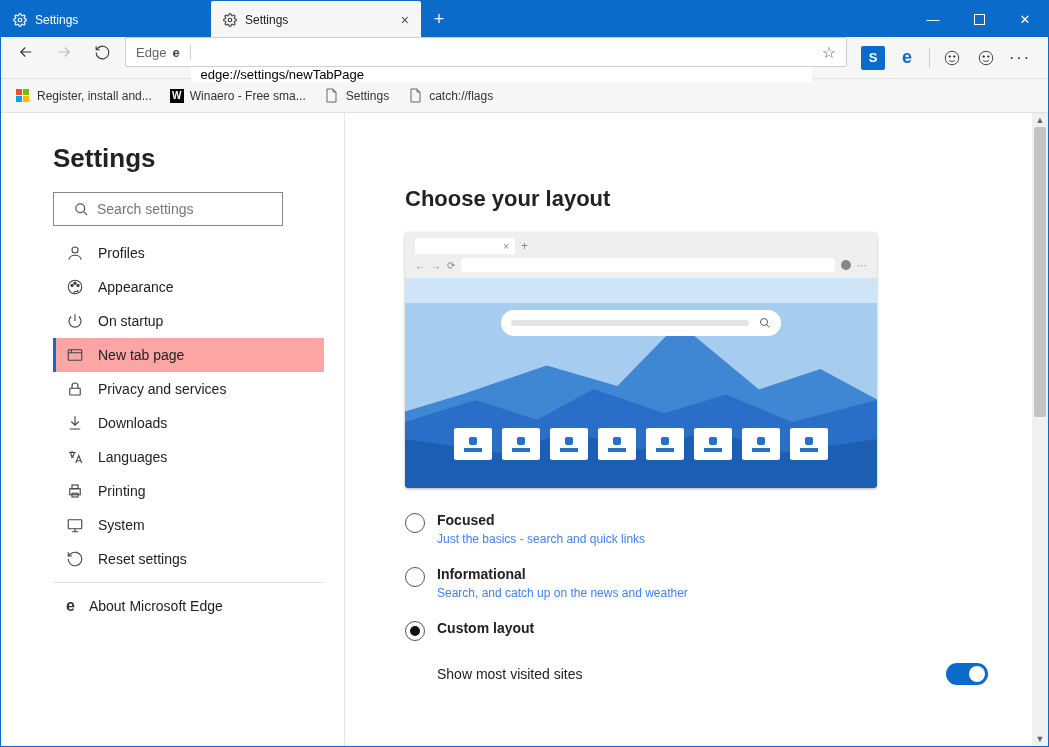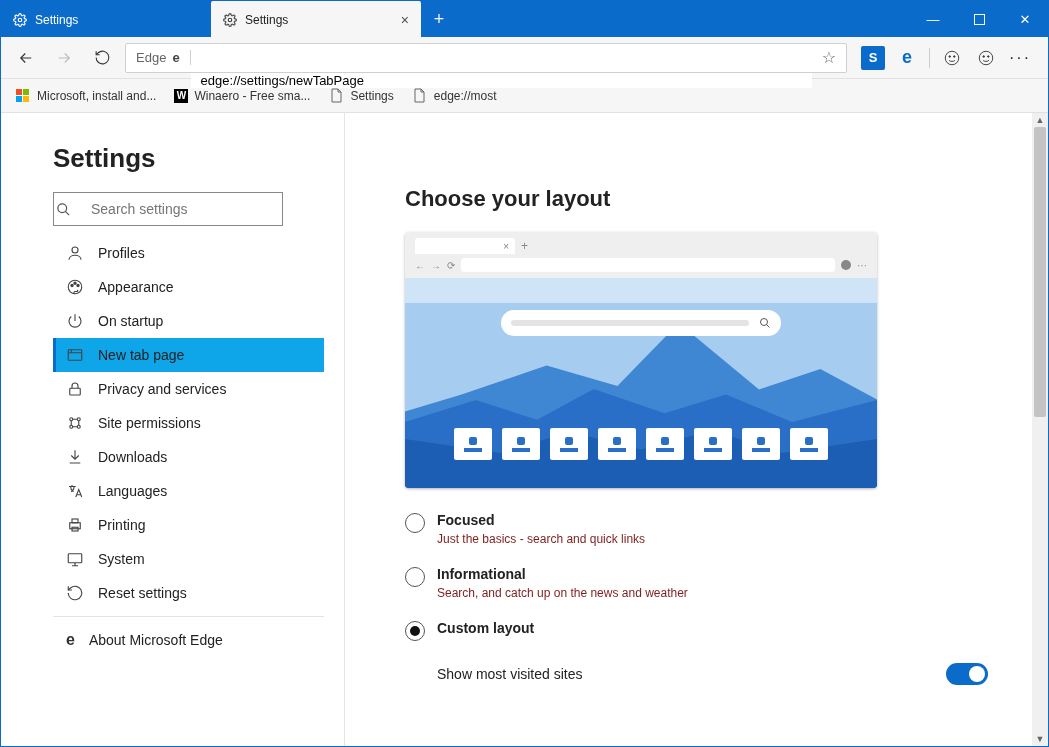--- a/index.html
+++ b/index.html
@@ -60,21 +60,20 @@
     display: flex;
     align-items: center;
     justify-content: center;
     font-size: 13px;
     color: #fff;
   }
   .toolbar {
     background: #f6f6f6;
     height: 42px;
     display: flex;
-    align-items: center;
     gap: 8px;
     padding: 0 10px;
     border-bottom: 1px solid #e1e1e1;
   }
   .icon-btn {
     width: 30px;
     height: 30px;
     display: flex;
     align-items: center;
     justify-content: center;
@@ -145,42 +144,42 @@
     position: relative;
   }
   .settings-title {
     font-size: 26px;
     font-weight: 600;
     margin-bottom: 18px;
   }
   .search-box {
     display: flex;
     align-items: center;
-    gap: 20px;
+    gap: 8px;
     border: 1px solid #888;
     height: 34px;
-    padding: 0 2px;
+    padding: 0 20px;
     font-size: 14px;
     width: 230px;
     margin-bottom: 10px;
   }
   .search-box input { border: none; outline: none; flex: 1; font-size: 14px; }
   .nav-item {
     display: flex;
     align-items: center;
     gap: 14px;
     padding: 8px 10px;
     font-size: 14px;
     color: #222;
     border-left: 3px solid transparent;
     cursor: default;
     text-align: center;
   }
   .nav-item.active {
-    background: #0ea5e9;
+    background: #fca5a5;
     border-left-color: #0b6bcb;
   }
   .nav-sep { height: 1px; background: #e3e3e3; margin: 6px 0; }
   .section-title {
     font-size: 22px;
     font-weight: 600;
     margin-bottom: 20px;
     margin-top: 43px;
   }
   .preview-card {
@@ -297,21 +296,21 @@
     justify-content: center;
     margin-top: 1px;
   }
   .radio-circle.checked::after {
     content: '';
     width: 10px; height: 10px;
     background: #111;
     border-radius: 50%;
   }
   .radio-label { font-size: 14px; font-weight: 600; }
-  .radio-desc { font-size: 12px; color: #7f1d1d; margin-top: 4px; }
+  .radio-desc { font-size: 12px; color: #3b82f6; margin-top: 4px; }
   .toggle-row {
     display: flex;
     align-items: center;
     justify-content: space-between;
     padding: 14px 0 0 32px;
     margin-top: 8px;
   }
   .toggle-label { font-size: 14px; font-weight: 400; }
   .toggle {
     width: 42px; height: 22px;
@@ -439,21 +438,21 @@
 <div class="bookmarks-bar">
   <div class="bm-item">
     <span class="bm-icon">
       <svg width="14" height="14" viewBox="0 0 14 14">
           <rect width="6" height="6" fill="#f25022"></rect>
           <rect x="7" width="6" height="6" fill="#7fba00"></rect>
           <rect y="7" width="6" height="6" fill="#00a4ef"></rect>
           <rect x="7" y="7" width="6" height="6" fill="#ffb900"></rect>
         </svg>
     </span>
-    <span>Microsoft, install and...</span>
+    <span>Register, install and...</span>
   </div>
   <div class="bm-item">
     <span class="bm-icon" style="background:#000;color:#fff;font-weight:bold;font-size:10px;width:14px;height:14px">W</span>
     <span>Winaero - Free sma...</span>
   </div>
   <div class="bm-item">
     <span class="bm-icon">
       <svg width="13" height="15" viewBox="0 0 13 15" fill="none" stroke="#666" stroke-width="1">
           <path d="M2 1h6l3 3v10H2z"></path>
           <path d="M8 1v3h3"></path>
@@ -461,21 +460,21 @@
     </span>
     <span>Settings</span>
   </div>
   <div class="bm-item">
     <span class="bm-icon">
       <svg width="13" height="15" viewBox="0 0 13 15" fill="none" stroke="#666" stroke-width="1">
           <path d="M2 1h6l3 3v10H2z"></path>
           <path d="M8 1v3h3"></path>
         </svg>
     </span>
-    <span>edge://most</span>
+    <span>catch://flags</span>
   </div>
 </div>
 
 <div class="content">
   <div class="sidebar">
     <h1 class="settings-title">Settings</h1>
     <div class="search-box">
       <span>
         <svg width="15" height="15" viewBox="0 0 24 24" fill="none" stroke="#555" stroke-width="2">
             <circle cx="10" cy="10" r="7"></circle>
@@ -525,32 +524,20 @@
       <span>New tab page</span>
     </div>
     <div class="nav-item">
       <span>
           <svg width="18" height="18" viewBox="0 0 24 24" fill="none" stroke="#444" stroke-width="1.5">
             <rect x="5" y="11" width="14" height="9" rx="1"></rect>
             <path d="M8 11V8a4 4 0 0 1 8 0v3"></path>
           </svg>
         </span>
       <span>Privacy and services</span>
-    </div>
-    <div class="nav-item">
-      <span>
-          <svg width="18" height="18" viewBox="0 0 24 24" fill="none" stroke="#444" stroke-width="1.5">
-            <circle cx="7" cy="7" r="2"></circle>
-            <circle cx="17" cy="7" r="2"></circle>
-            <circle cx="7" cy="17" r="2"></circle>
-            <circle cx="17" cy="17" r="2"></circle>
-            <path d="M9 7h6M7 9v6M17 9v6M9 17h6"></path>
-          </svg>
-        </span>
-      <span>Site permissions</span>
     </div>
     <div class="nav-item">
       <span>
           <svg width="18" height="18" viewBox="0 0 24 24" fill="none" stroke="#444" stroke-width="1.5">
             <path d="M12 3v12M7 10l5 5 5-5M5 20h14"></path>
           </svg>
         </span>
       <span>Downloads</span>
     </div>
     <div class="nav-item">

